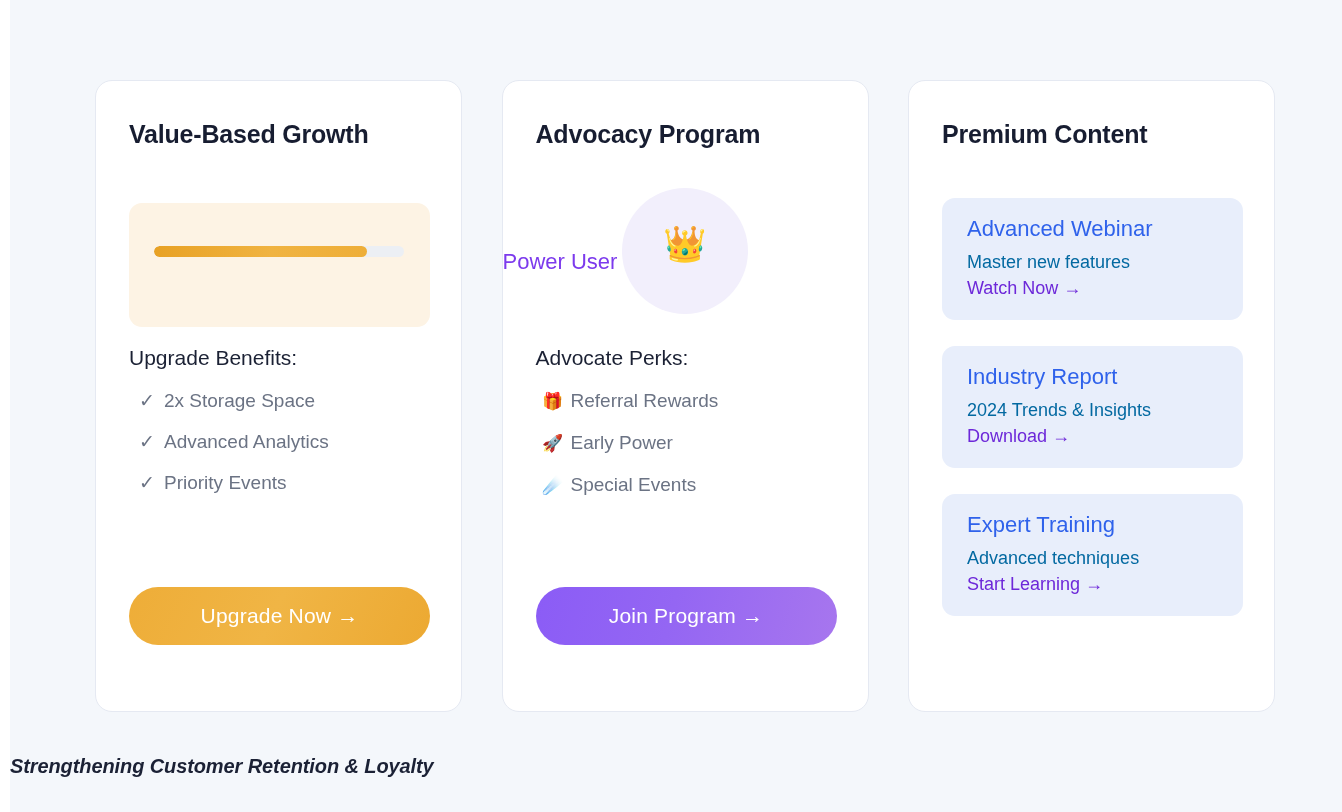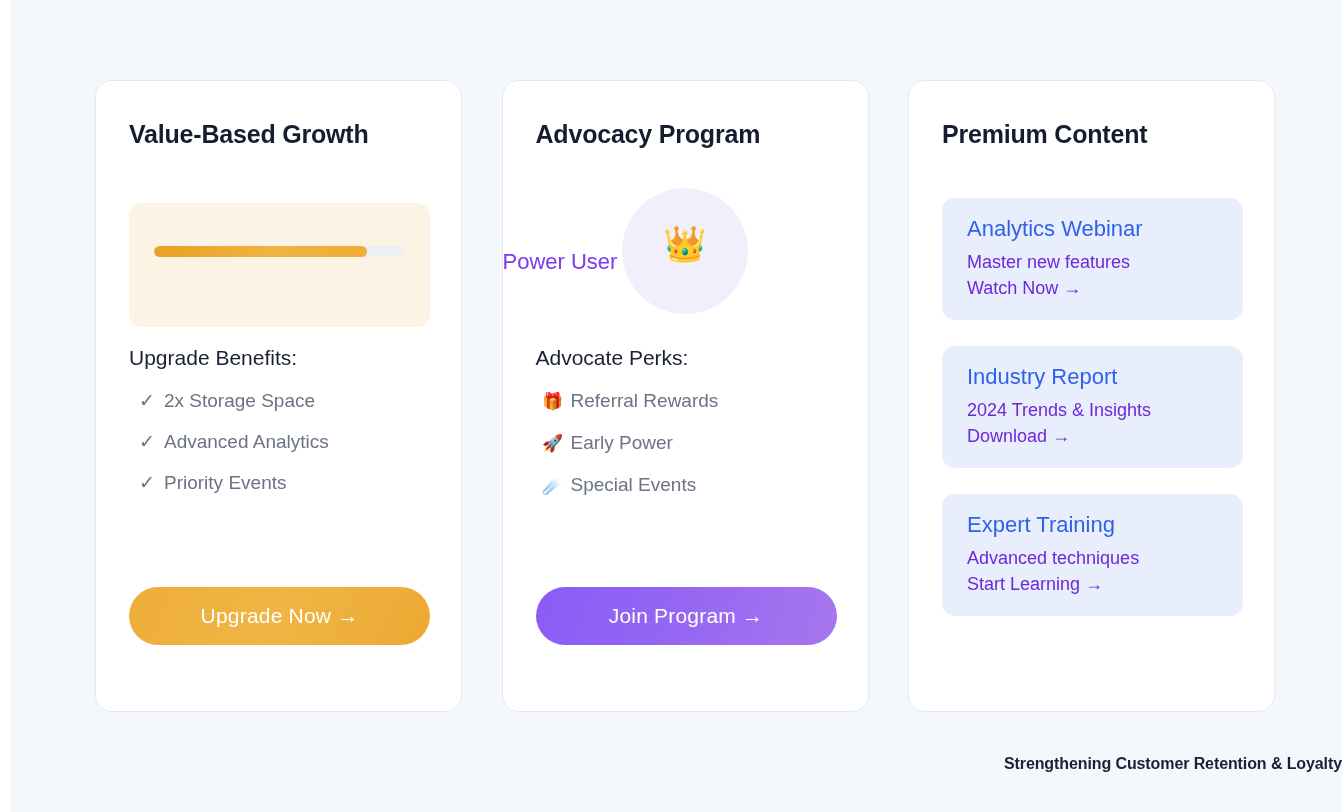--- a/index.html
+++ b/index.html
@@ -205,43 +205,44 @@
   }
 
   .content-item .ci-title {
     font-size: 22px;
     color: #2f62eb;
     line-height: 28px;
   }
 
   .content-item .ci-desc {
     font-size: 18px;
-    color: #6d28d9;
+    color: #0369a1;
     line-height: 27px;
     margin-top: 6px;
   }
 
   .content-item .ci-link {
     display: inline-block;
     font-size: 18px;
     color: #6d28d9;
     line-height: 25px;
   }
 
   
   .footer {
     position: absolute;
     left: 0;
     top: 755px;
     width: 1332px;
-    text-align: right;
-    font-size: 16px;
+    text-align: left;
+    font-size: 20px;
     font-weight: bold;
     color: #1b2135;
     letter-spacing: -0.1px;
+    font-style: italic;
   }
 </style>
 </head>
 <body>
 
 <div class="page">
 
   <div class="cards-row">
 
     <section class="card">
@@ -296,21 +297,21 @@
 
       <button class="cta cta-violet">Join Program  →</button>
     </section>
 
     <section class="card">
       <h2 class="card-title">Premium Content</h2>
 
       <div class="content-list">
 
         <div class="content-item">
-          <div class="ci-title">Analytics Webinar</div>
+          <div class="ci-title">Advanced Webinar</div>
           <div class="ci-desc">Master new features</div>
           <a class="ci-link">Watch Now  →</a>
         </div>
 
         <div class="content-item">
           <div class="ci-title">Industry Report</div>
           <div class="ci-desc">2024 Trends &amp; Insights</div>
           <a class="ci-link">Download  →</a>
         </div>
 

